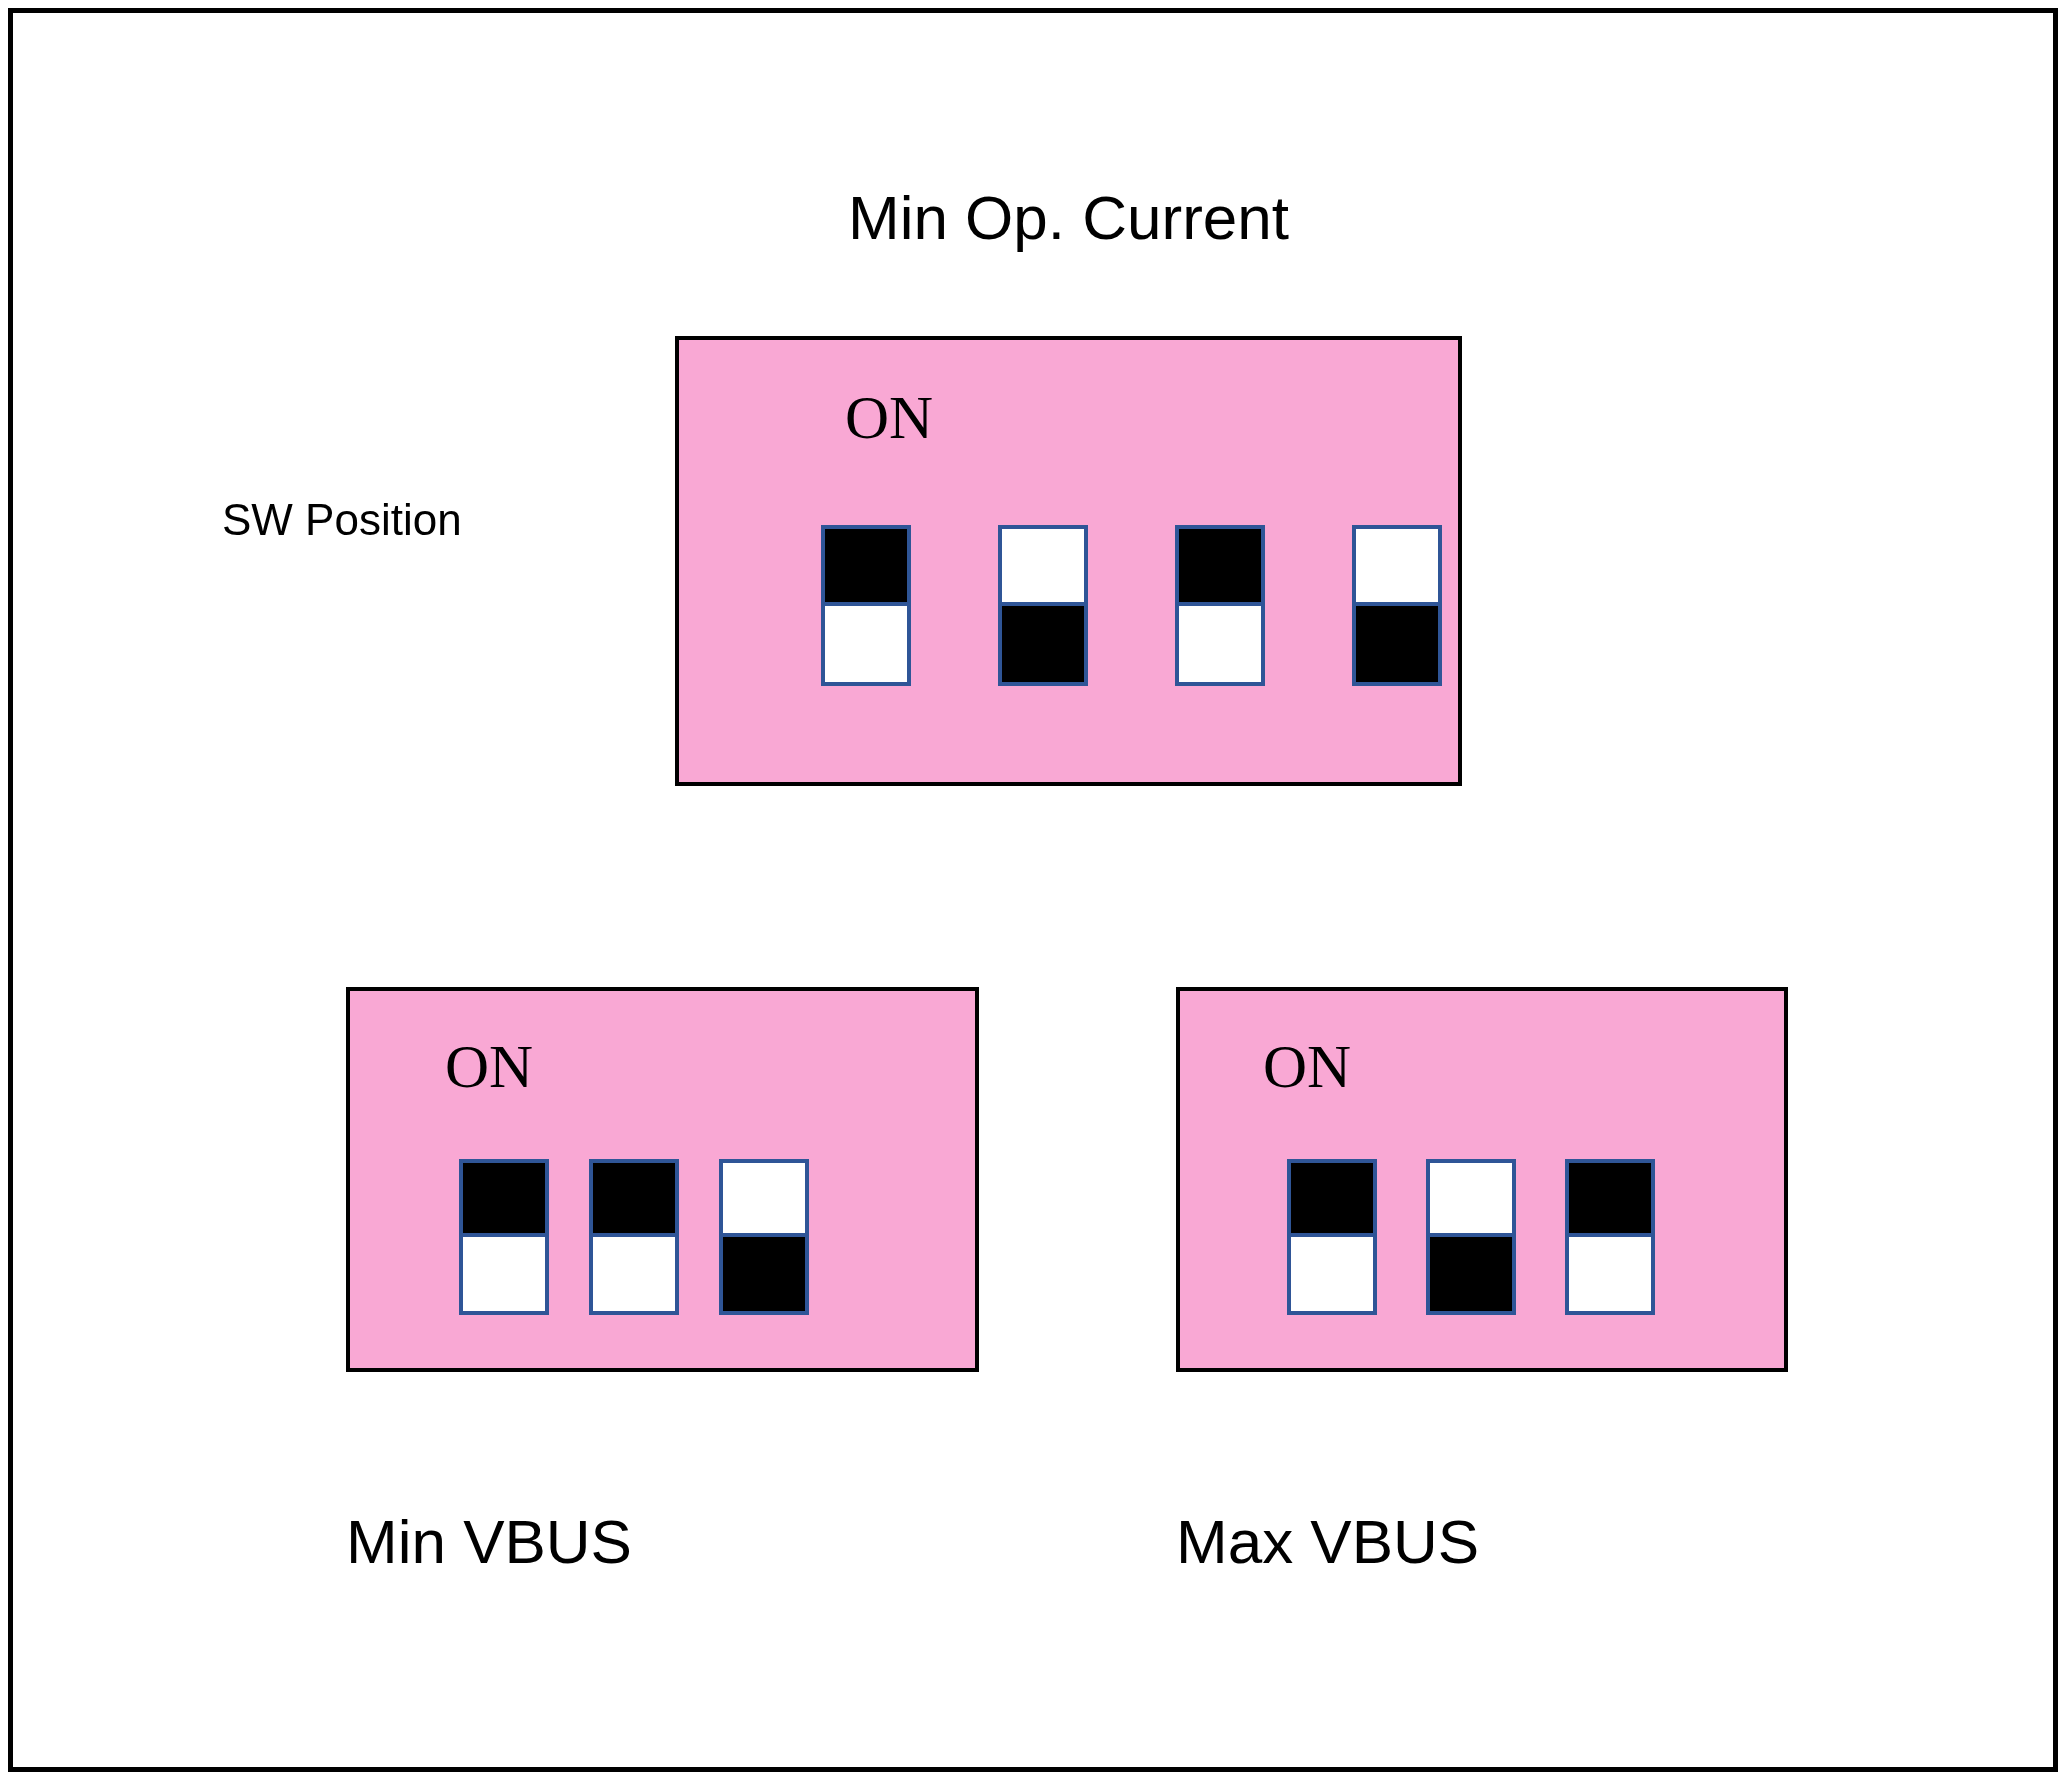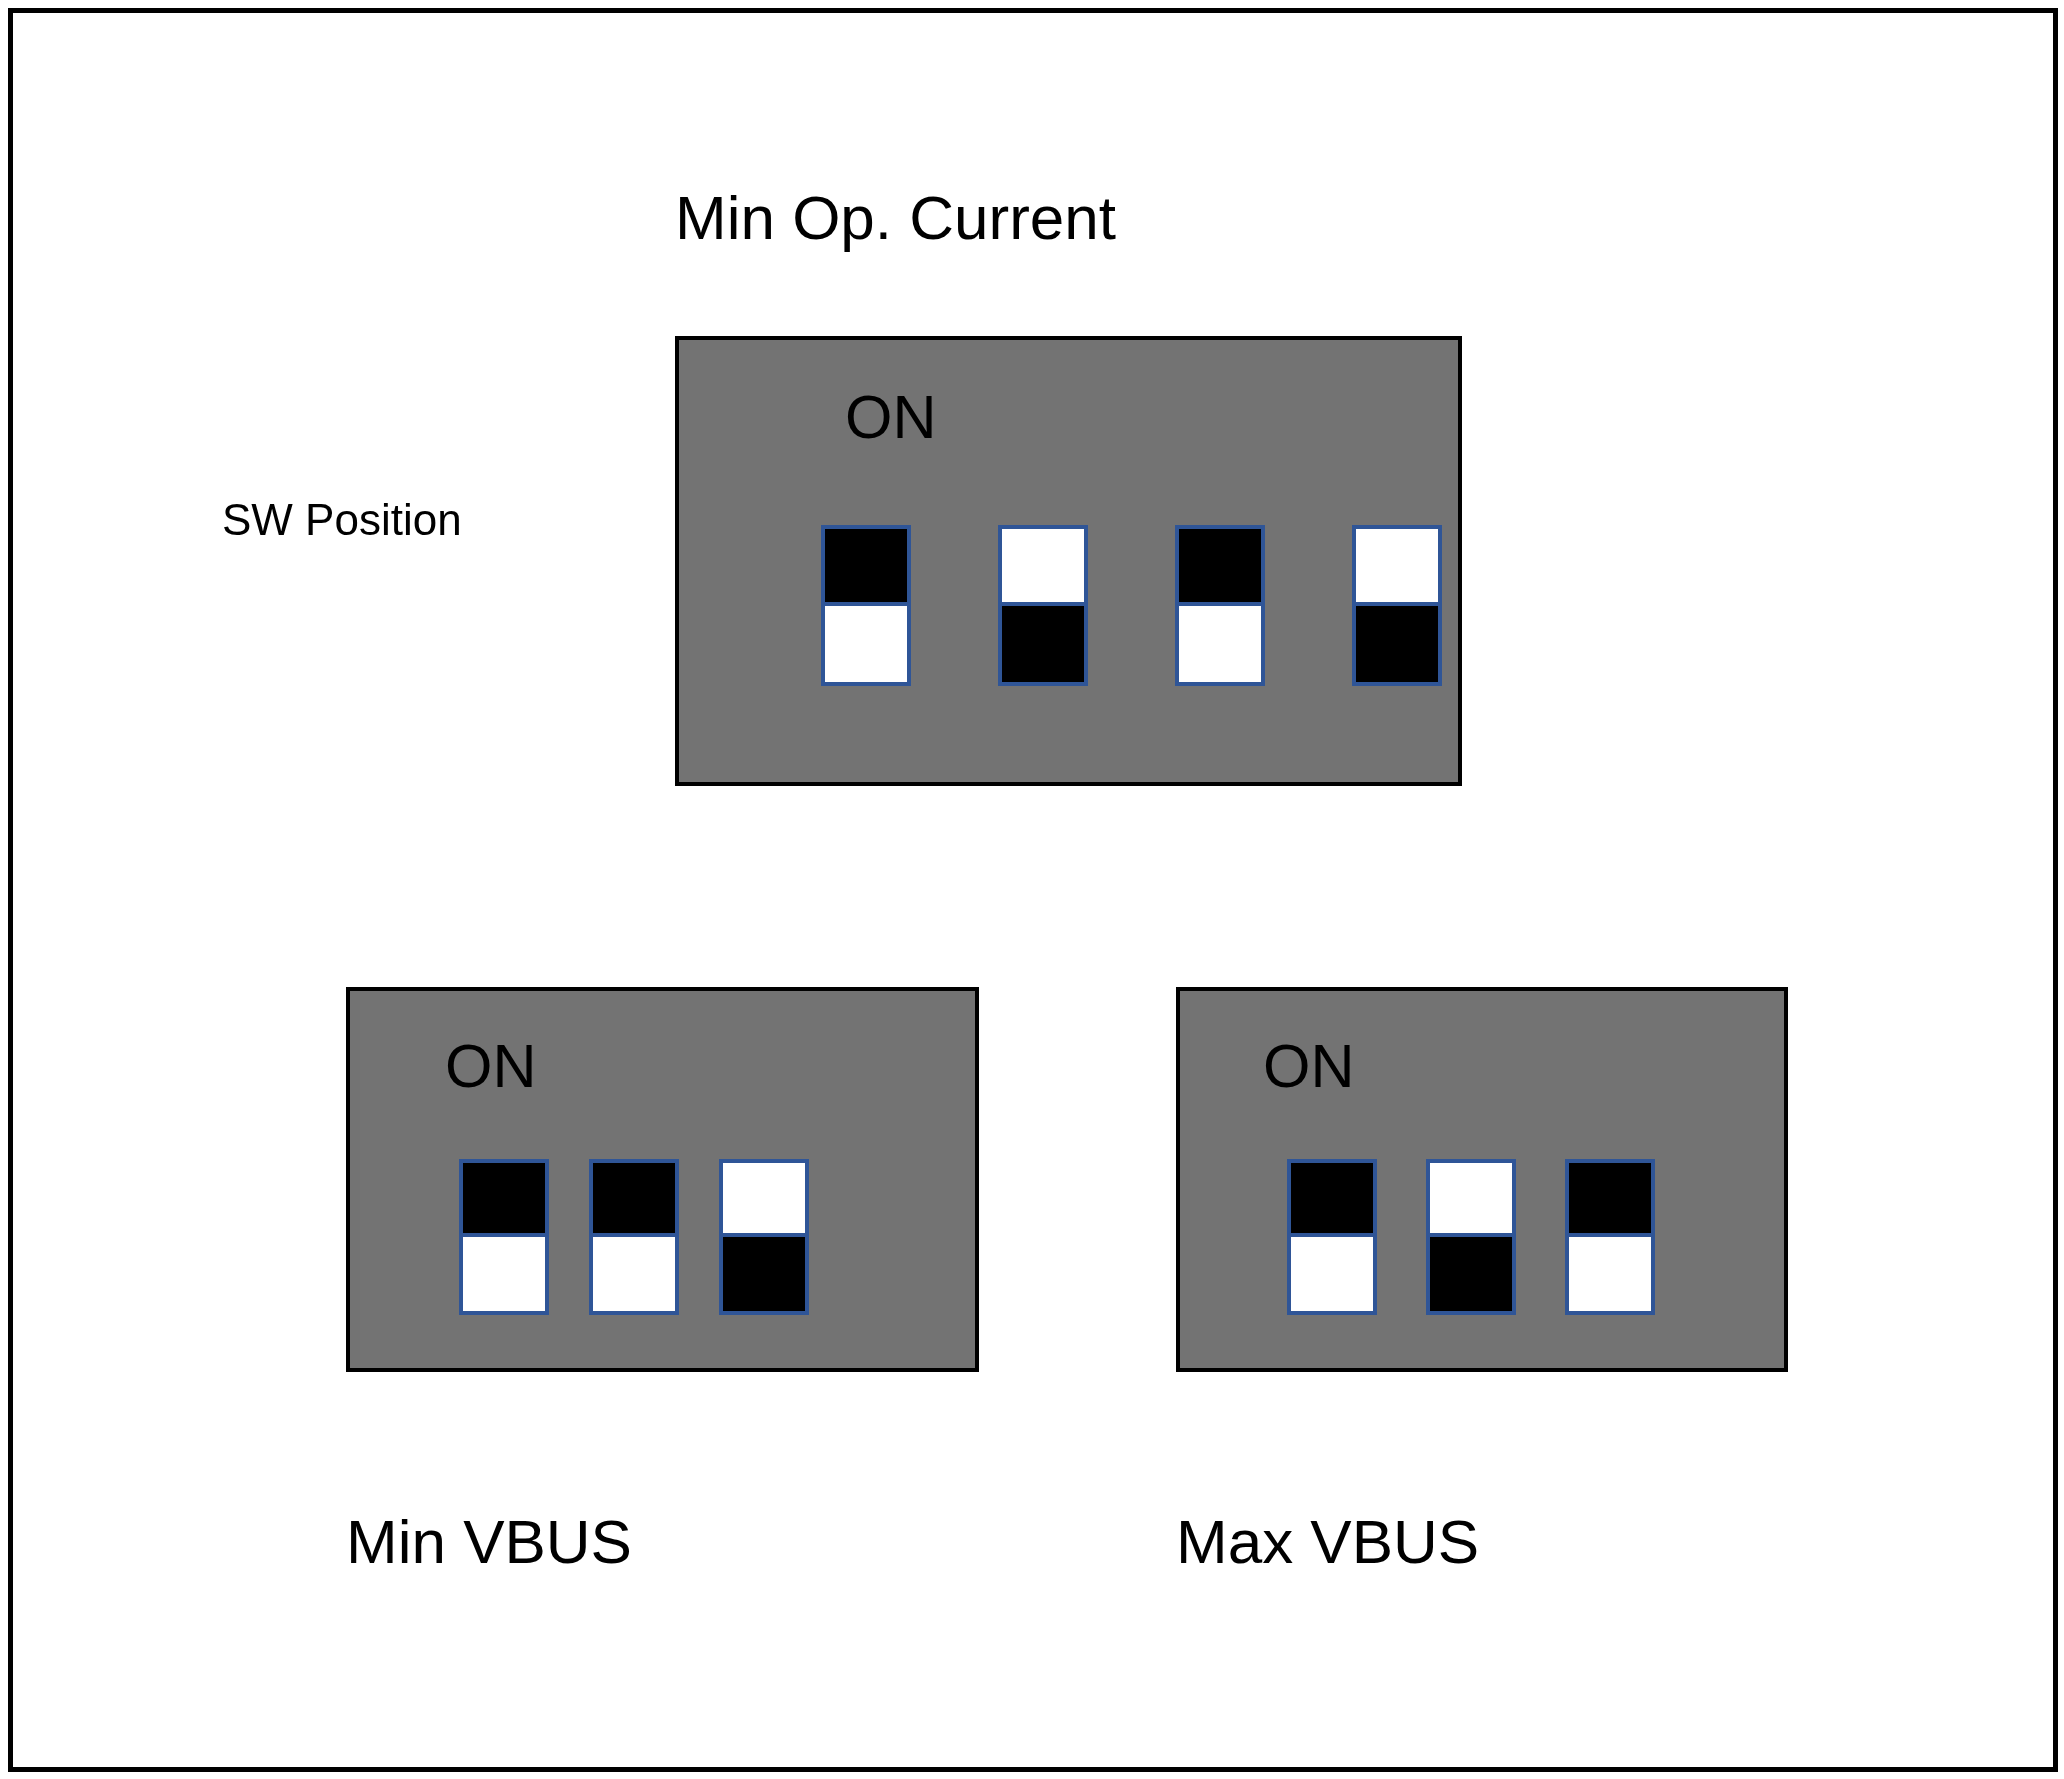--- a/index.html
+++ b/index.html
@@ -35,38 +35,40 @@
   
   .label {
     position: absolute;
     color: #000000;
     white-space: nowrap;
     line-height: 1.05;
   }
 
   .title-label {
     font-size: 62px;
+    text-align: center;
   }
 
   .side-label {
     font-size: 44px;
     text-align: right;
   }
 
   .caption-label {
     font-size: 62px;
     text-align: left;
   }
 
   
   .sw-block {
     position: absolute;
     box-sizing: border-box;
     border: 4.7px solid #000000;
-    background: #737373;
+    background: #f9a8d4;
+    font-family: Liberation Serif, serif;
   }
 
   .on-label {
     position: absolute;
     font-size: 61px;
     color: #000000;
     line-height: 1;
   }
 
   

